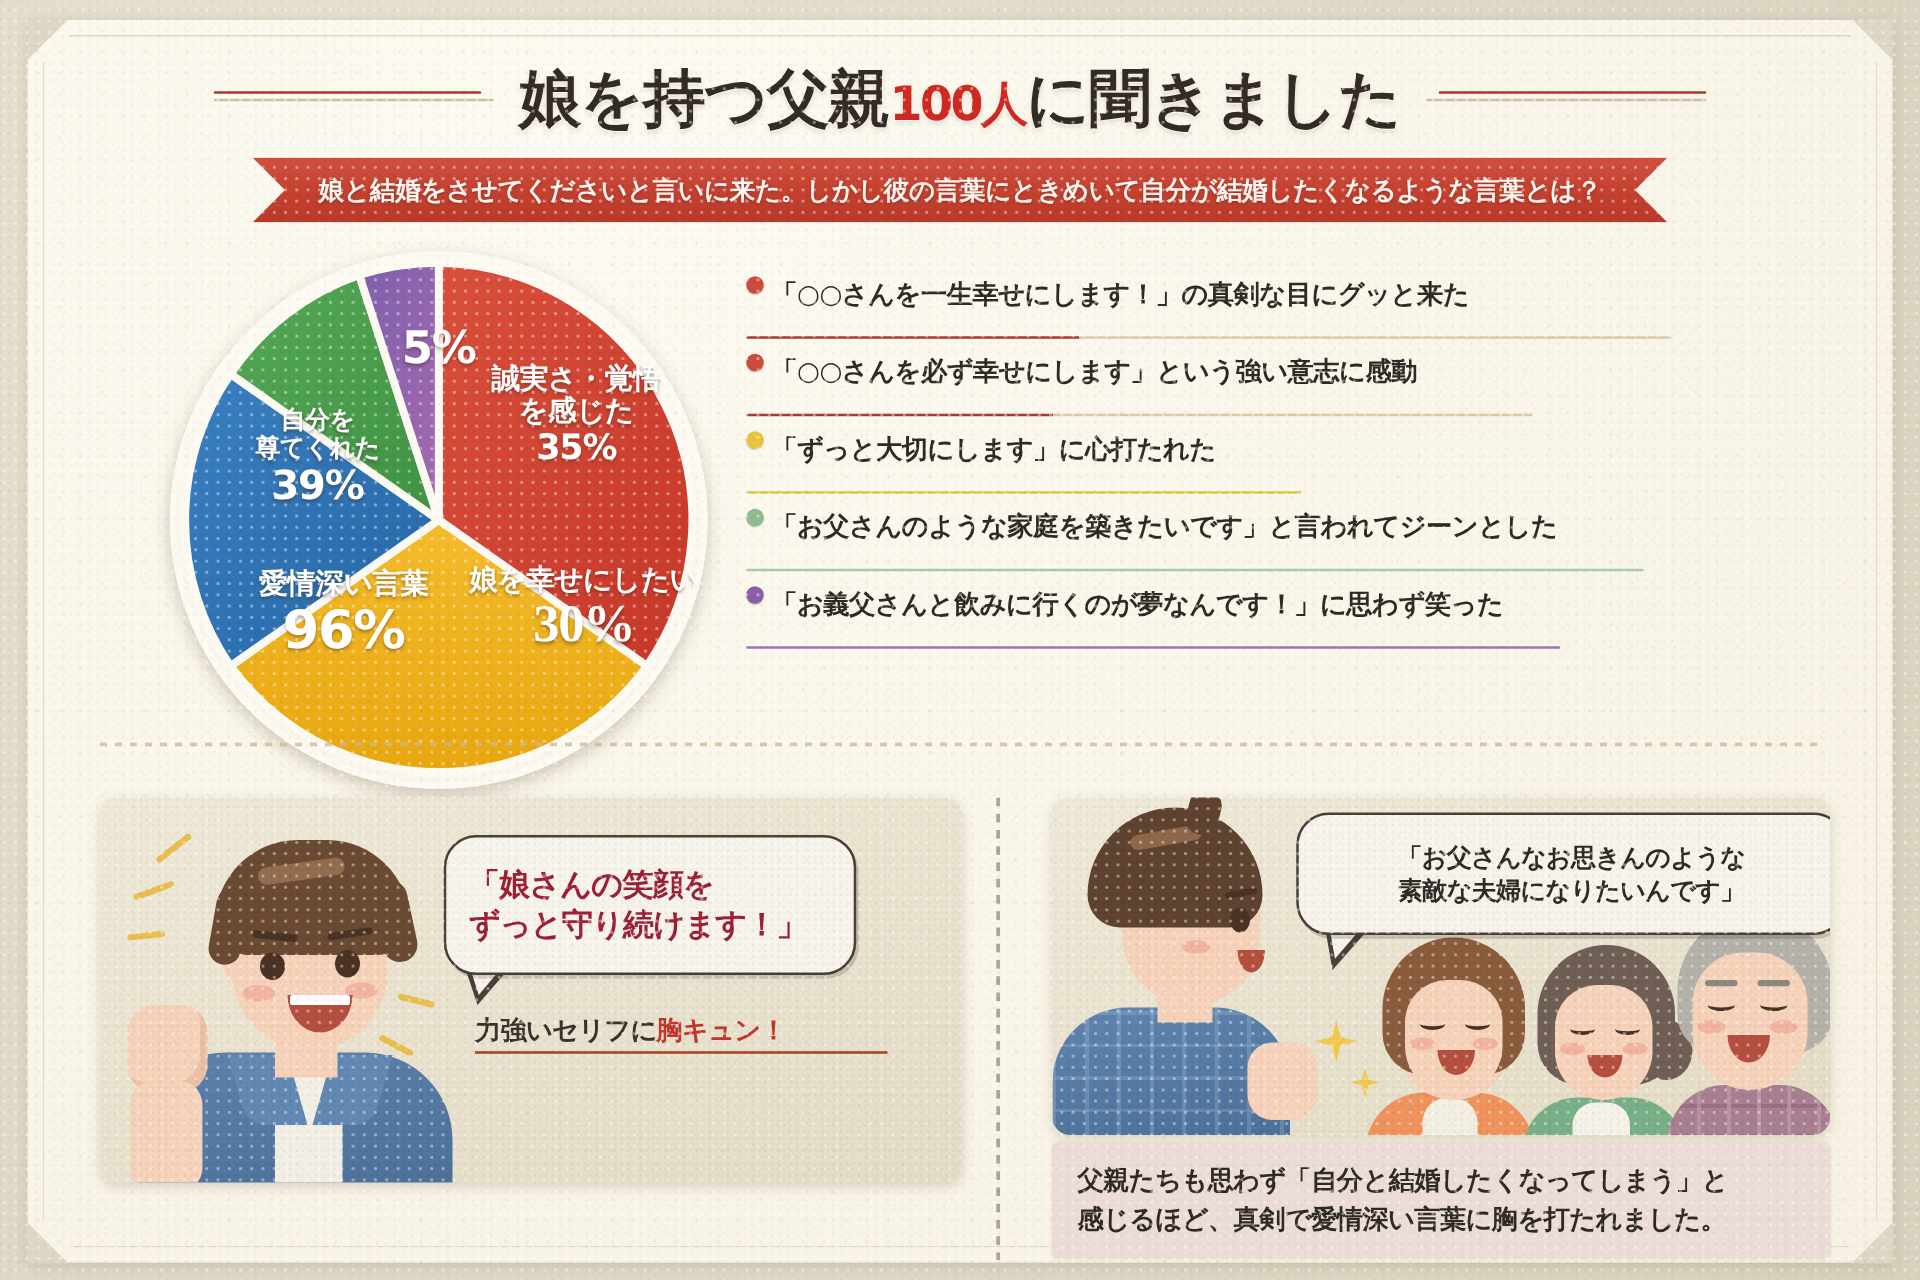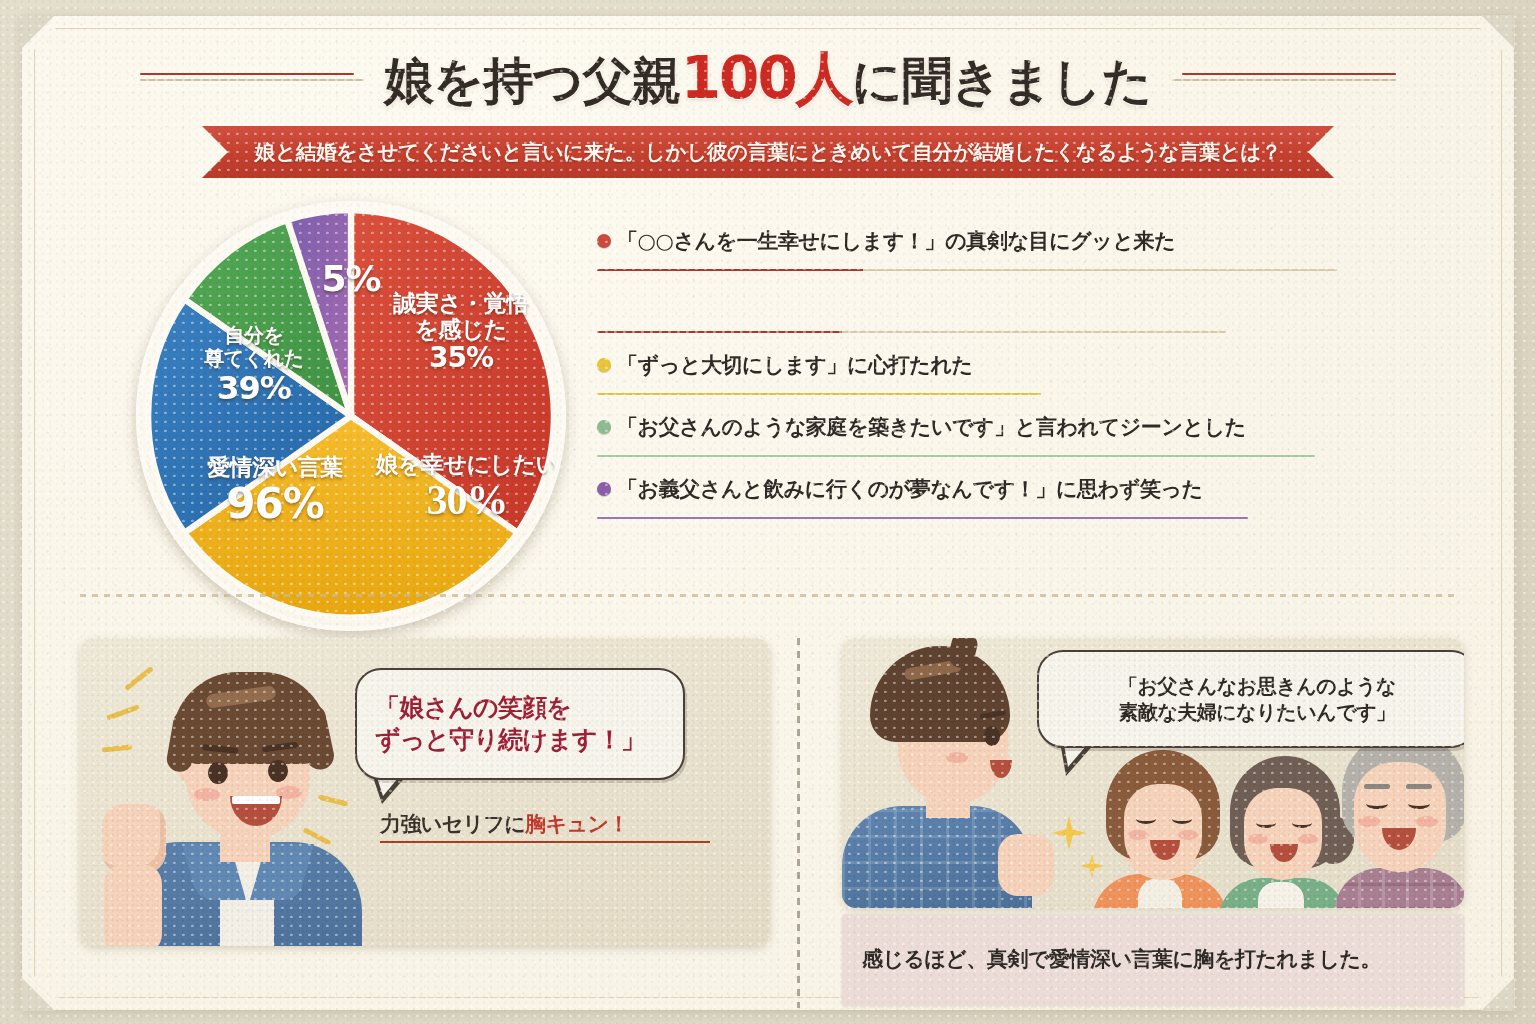--- a/index.html
+++ b/index.html
@@ -71,21 +71,21 @@
   .title-rule.left::before{ right:16px; }
   .title-rule.left::after { right:6px;  }
   .title-rule.right::before{ left:16px; }
   .title-rule.right::after { left:6px;  }
 
   h1#page-title{
     font-size:50px; font-weight:900; letter-spacing:-1px;
     color:#332b25; white-space:nowrap; padding:0 14px;
     text-shadow:0 1px 0 rgba(255,255,255,.8), 0 2px 4px rgba(120,90,60,.18);
   }
-  h1#page-title .hl{ color:#cc2a22; font-size:58px; letter-spacing:-2px; }
+  h1#page-title .hl{ color:#cc2a22; font-size:38px; letter-spacing:-2px; }
 
   
   #ribbon-wrap{
     position:absolute; left:152px; right:152px; top:110px; height:52px;
   }
   #ribbon{
     position:absolute; left:28px; right:28px; top:0; height:52px;
     background:linear-gradient(180deg,#d0503f 0%,#c4402f 55%,#b83a2a 100%);
     display:flex; align-items:center; justify-content:center;
     box-shadow:0 2px 5px rgba(120,50,35,.28);
@@ -128,21 +128,21 @@
   .sl-c .pc{ font-size:42px; }
   .sl-d{ left:38px;  top:118px; width:150px; }
   .sl-d .nm{ font-size:20px; }
   .sl-d .pc{ font-size:32px; }
   .sl-e{ left:160px; top:52px;  width:100px; }
   .sl-e .pc{ font-size:36px; }
 
   
   #legend{ position:absolute; left:575px; top:205px; width:740px; }
   .leg-item{ position:relative; height:62px; }
-  .leg-row{ display:flex; align-items:center; height:40px; gap:6px; }
+  .leg-row{ display:flex; align-items:flex-start; height:40px; gap:6px; }
   .leg-dot{
     flex:0 0 auto; width:14px; height:14px; border-radius:50%;
     box-shadow:0 1px 1px rgba(0,0,0,.18);
   }
   .leg-text{
     font-size:21px; font-weight:700; color:#2f2a25; white-space:nowrap;
     letter-spacing:-.4px;
   }
   .leg-underline{
     position:absolute; left:0; bottom:12px; height:2.5px; width:100%;
@@ -346,20 +346,24 @@
 
       <div class="leg-item">
         <div class="leg-row">
           <span class="leg-dot" style="background:#cb4b3c"></span>
           <span class="leg-text">「○○さんを一生幸せにします！」の真剣な目にグッと来た</span>
         </div>
         <div class="leg-underline" style="background:linear-gradient(90deg,#a9392e 0%,#a9392e 36%,#d9c9a4 36%,#d9c9a4 100%);"></div>
       </div>
 
       <div class="leg-item">
+        <div class="leg-row">
+          <span class="leg-dot" style="background:#cb4b3c"></span>
+          <span class="leg-text">「○○さんを必ず幸せにします」という強い意志に感動</span>
+        </div>
         <div class="leg-underline" style="background:linear-gradient(90deg,#a9392e 0%,#a9392e 39%,#d9c9a4 39%,#d9c9a4 100%);width:85%;"></div>
       </div>
 
       <div class="leg-item">
         <div class="leg-row">
           <span class="leg-dot" style="background:#e8c53c"></span>
           <span class="leg-text">「ずっと大切にします」に心打たれた</span>
         </div>
         <div class="leg-underline" style="background:#ddc645;width:60%;"></div>
       </div>
@@ -498,17 +502,18 @@
         <div class="bubble" id="bubble-right">
           <div class="btxt">
             <span>「お父さんなお思きんのような</span>
             <span>素敵な夫婦になりたいんです」</span>
           </div>
         </div>
       </div>
     </div>
 
     <div id="caption-right">
+      <span>父親たちも思わず「自分と結婚したくなってしまう」と</span>
       <span>感じるほど、真剣で愛情深い言葉に胸を打たれました。</span>
     </div>
 
   </div>
 </div>
 
 </body></html>

